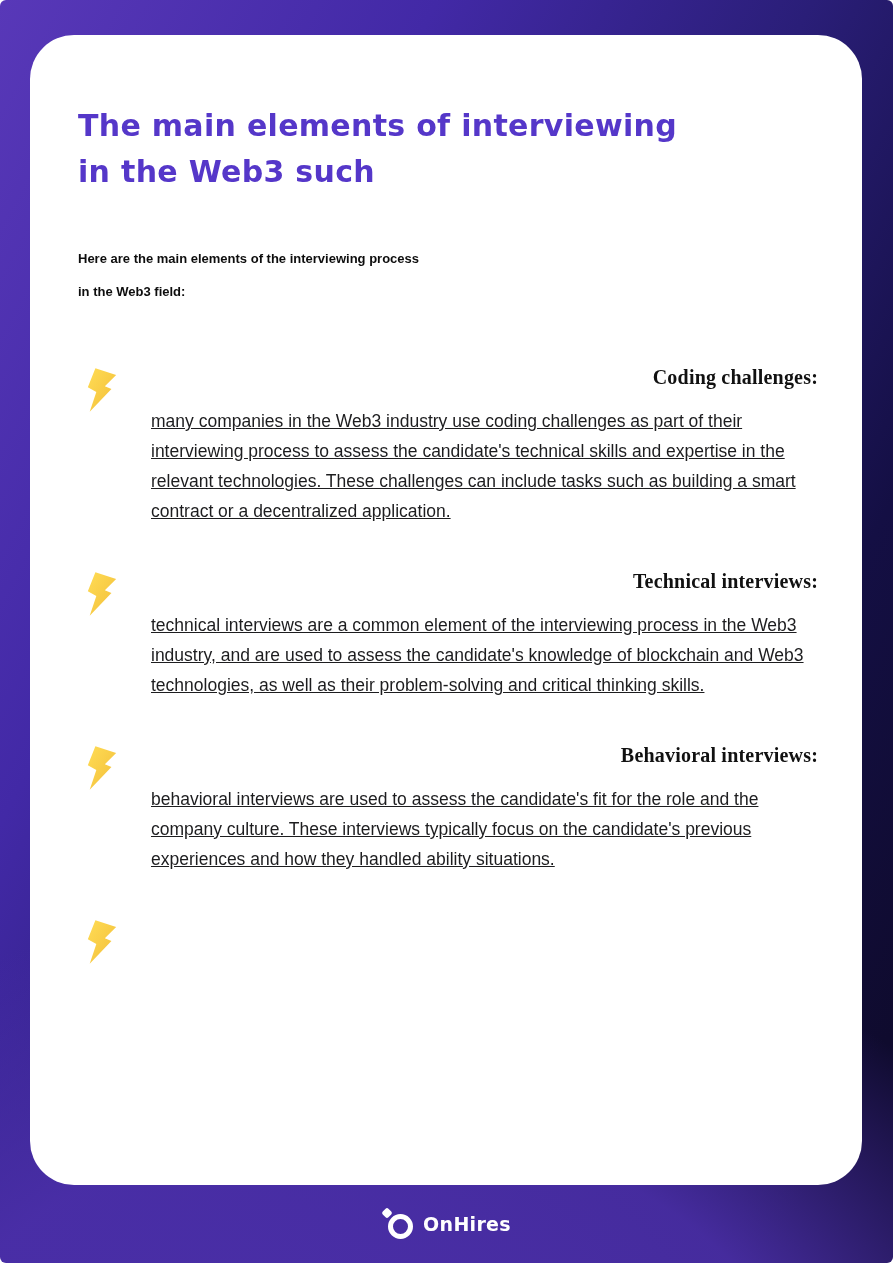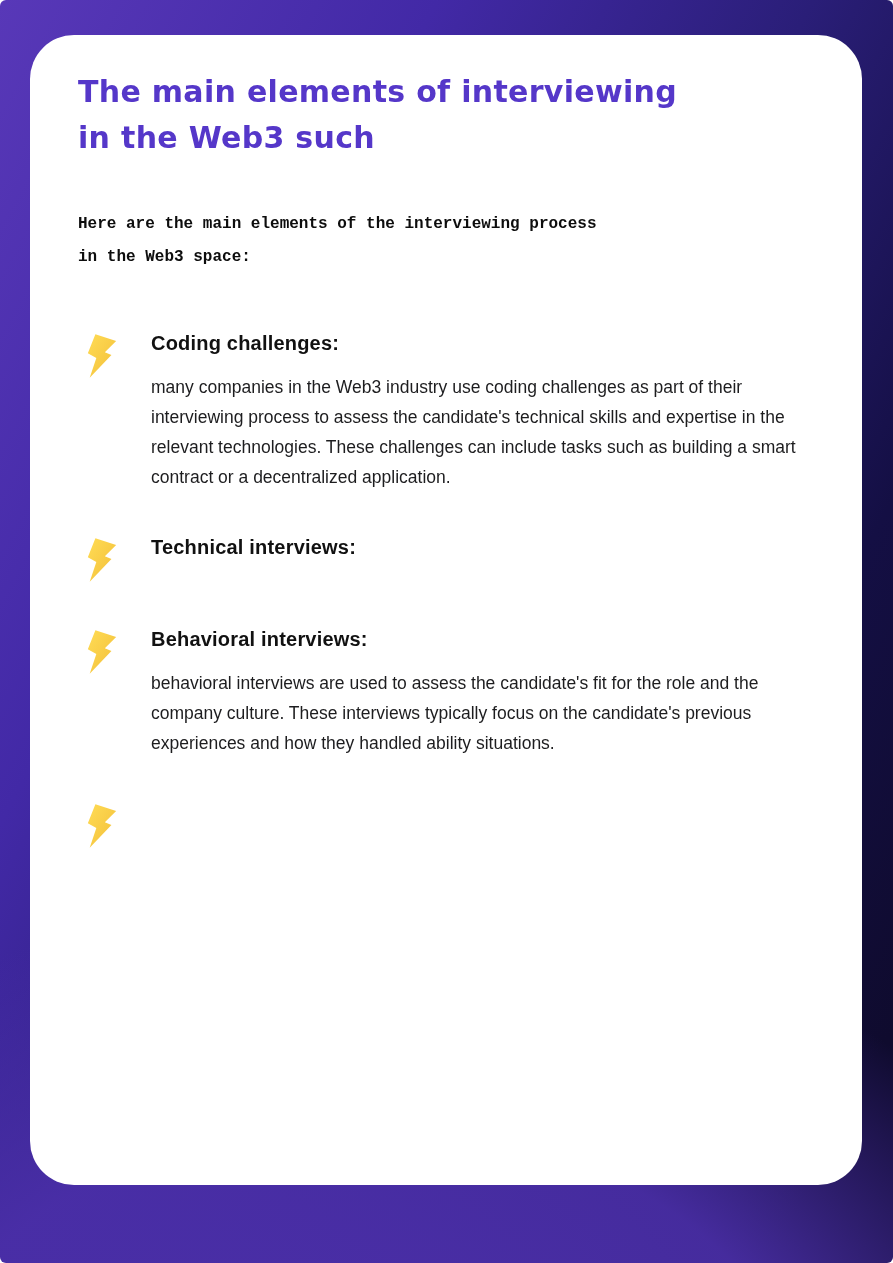--- a/index.html
+++ b/index.html
@@ -16,65 +16,66 @@
       radial-gradient(120% 60% at 40% 114%, #4b2fa9 0%, rgba(75,47,169,0.9) 42%, rgba(75,47,169,0) 72%),
       linear-gradient(118deg, #5838b8 0%, #4229a6 28%, #2a1e78 52%, #140f44 74%, #0f0b2e 92%);
     border-radius: 6px;
   }
   .card {
     position: absolute;
     left: 30px; top: 35px;
     width: 832px; height: 1150px;
     background: #ffffff;
     border-radius: 44px;
-    padding: 34px 44px 0 48px;
+    padding: 68px 44px 0 48px;
   }
   .title {
     color: #5537c9;
     font-size: 30px;
     line-height: 46px;
     font-weight: bold;
     letter-spacing: 0.3px;
     font-family: "DejaVu Sans", "Liberation Sans", sans-serif;
   }
   .title span { display: block; }
   .intro {
     margin-top: 47px;
     color: #0d0d0d;
-    font-size: 16px;
+    font-size: 13px;
     line-height: 33px;
     font-weight: bold;
-    font-family: Liberation Mono, monospace;
   }
   .intro span { display: block; }
   .sections { margin-top: 56px; }
   .section {
     display: flex;
     margin-bottom: 42px;
   }
   .icon-col {
     width: 73px;
     flex: 0 0 73px;
     padding-left: 7px;
     padding-top: 2px;
   }
   .text-col { flex: 1; max-width: 676px; }
   .section-heading {
     font-size: 20px;
     line-height: 26px;
     font-weight: bold;
     color: #111111;
     letter-spacing: 0.2px;
-    font-family: Liberation Sans, sans-serif;
+    font-family: Liberation Serif, serif;
     margin-bottom: 16px;
+    text-align: right;
   }
   .section-body {
     font-size: 17.5px;
     line-height: 30px;
     color: #1d1d1f;
+    text-decoration: underline;
   }
   .footer {
     position: absolute;
     left: 0; bottom: 0;
     width: 893px; height: 78px;
     display: flex;
     align-items: center;
     justify-content: center;
     gap: 9px;
   }
@@ -123,21 +124,21 @@
 <div class="page">
   <div class="card">
 
     <h1 class="title">
         <span>The main elements of interviewing</span>
         <span>in the Web3 such</span>
       </h1>
 
     <p class="intro">
         <span>Here are the main elements of the interviewing process</span>
-        <span>in the Web3 space:</span>
+        <span>in the Web3 field:</span>
       </p>
 
     <div class="sections">
 
       <div class="section">
         <div class="icon-col">
           <svg class="bolt" width="34" height="48" viewBox="0 0 36 48">
               <use href="#boltShape"></use>
             </svg>
         </div>
@@ -148,20 +149,21 @@
       </div>
 
       <div class="section">
         <div class="icon-col">
           <svg class="bolt" width="34" height="48" viewBox="0 0 36 48">
               <use href="#boltShape"></use>
             </svg>
         </div>
         <div class="text-col">
           <h2 class="section-heading">Technical interviews:</h2>
+          <p class="section-body">technical interviews are a common element of the interviewing process in the Web3 industry, and are used to assess the candidate's knowledge of blockchain and Web3 technologies, as well as their problem-solving and critical thinking skills.</p>
         </div>
       </div>
 
       <div class="section">
         <div class="icon-col">
           <svg class="bolt" width="34" height="48" viewBox="0 0 36 48">
               <use href="#boltShape"></use>
             </svg>
         </div>
         <div class="text-col">
@@ -176,13 +178,20 @@
               <use href="#boltShape"></use>
             </svg>
         </div>
         <div class="text-col">
         </div>
       </div>
 
     </div>
   </div>
 
+  <div class="footer">
+    <span class="logo-mark">
+      <span class="logo-diamond"></span>
+      <span class="logo-ring"></span>
+    </span>
+    <span class="brand">OnHires</span>
+  </div>
 </div>
 
 </body></html>

